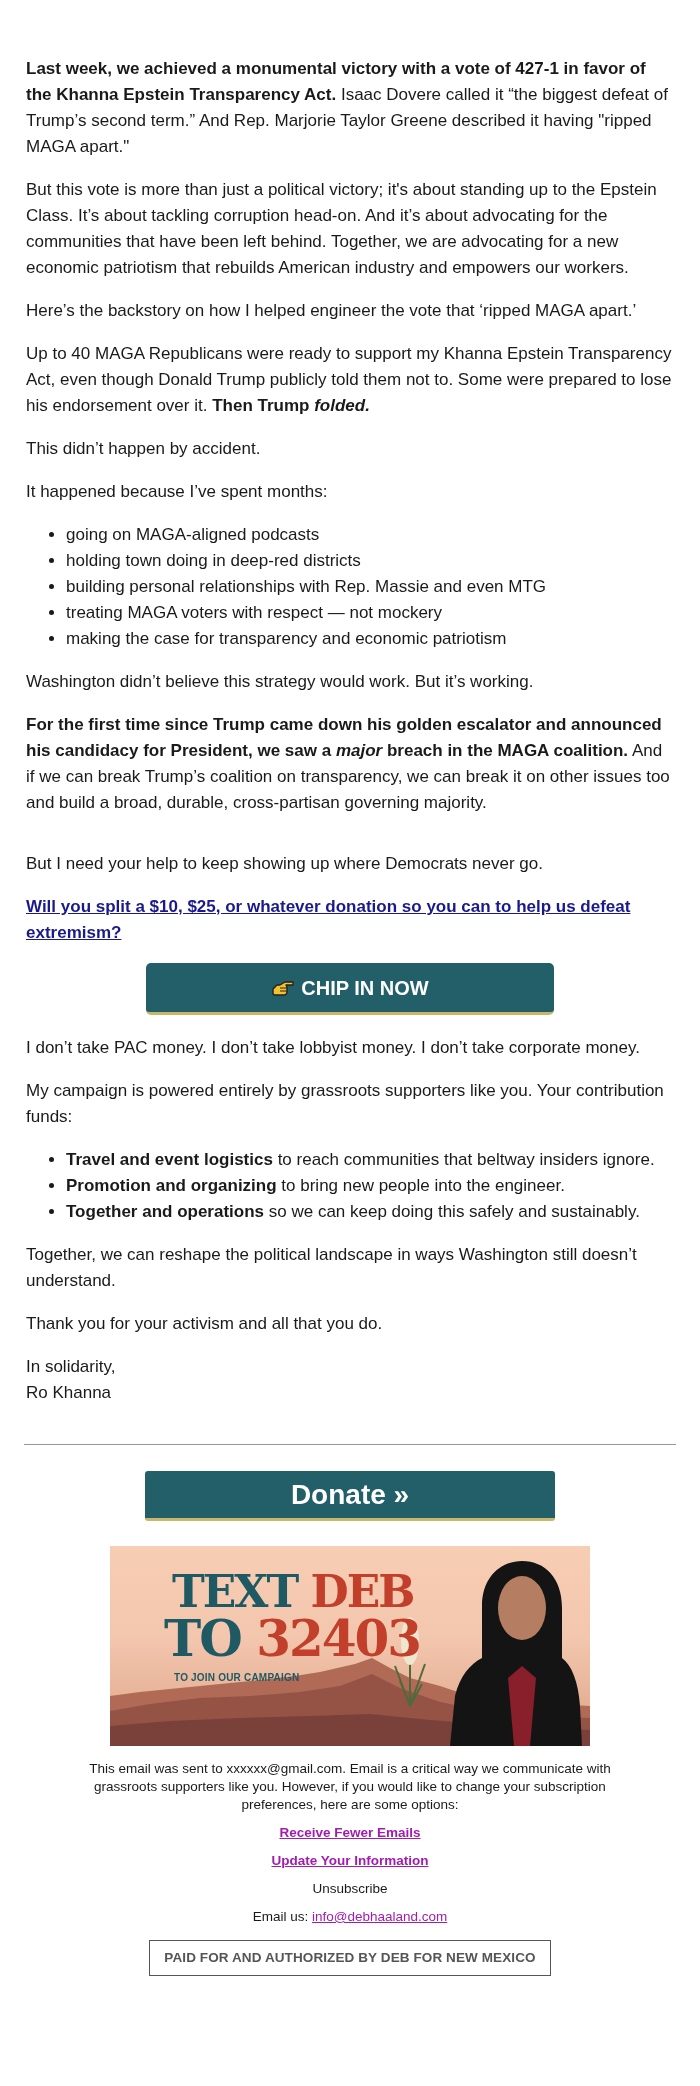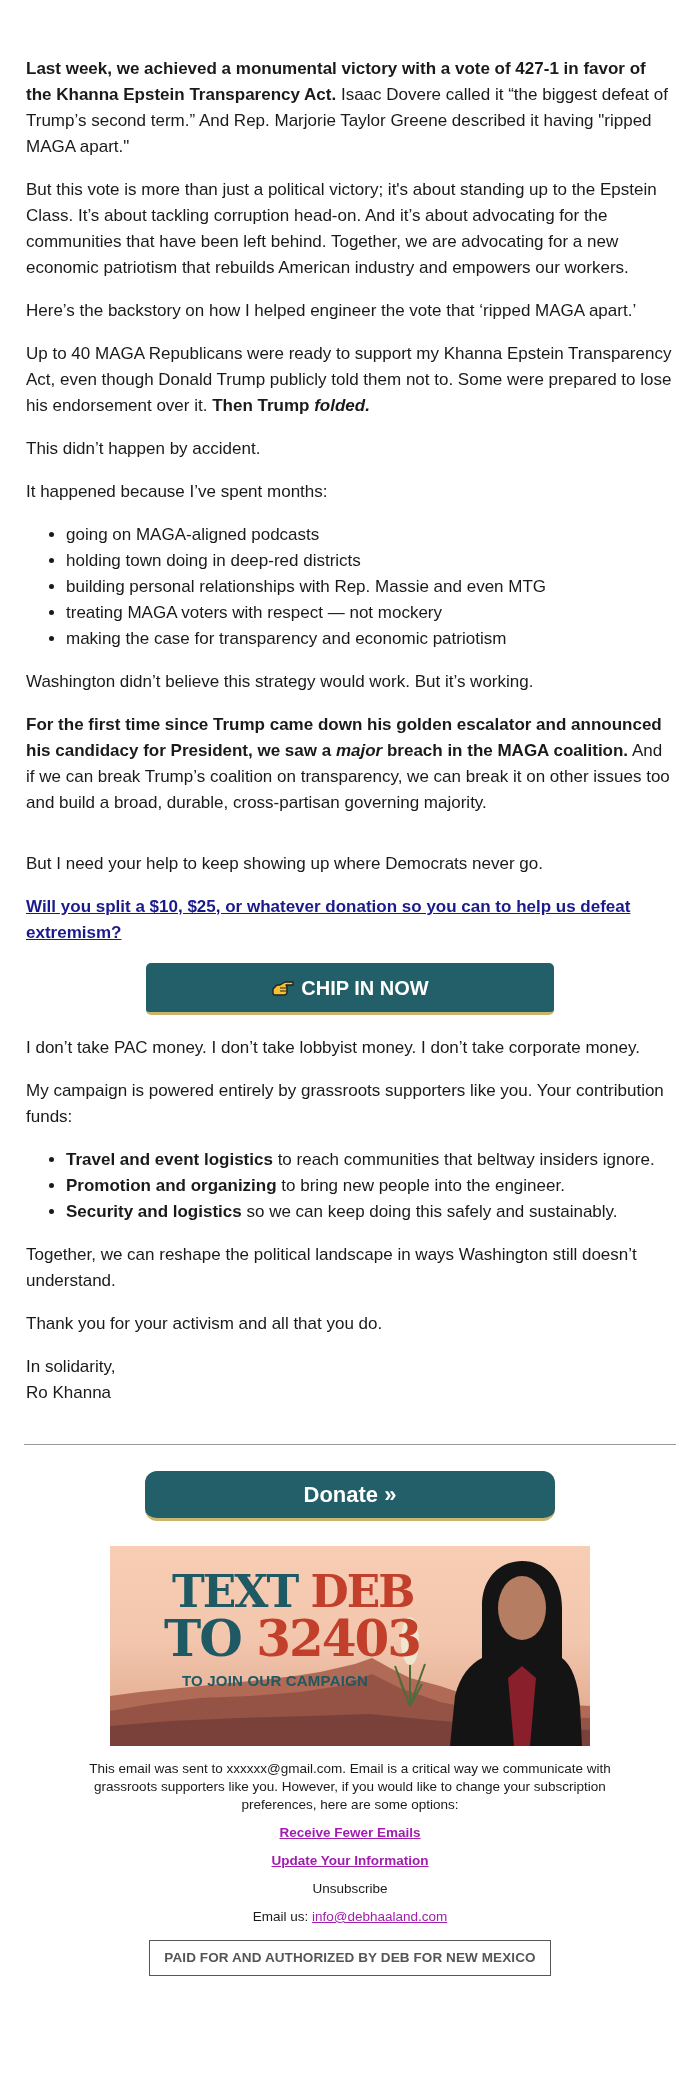--- a/index.html
+++ b/index.html
@@ -55,25 +55,25 @@
       border-top: 1px solid #999999;
       height: 0;
     }
     .donate-wrap { text-align: center; margin-top: 26px; }
     .donate-btn {
       display: inline-block;
       width: 410px;
       height: 50px;
       line-height: 48px;
       background: #225f69;
-      border-radius: 12px;
+      border-radius: 3px;
       border-bottom: 3px solid #c9b66e;
       color: #ffffff;
       font-weight: bold;
-      font-size: 22px;
+      font-size: 28px;
       text-decoration: none;
     }
     .banner {
       position: relative;
       width: 480px;
       height: 200px;
       margin: 25px auto 0 auto;
       overflow: hidden;
       background: linear-gradient(180deg, #f7cdb4 0%, #f3c7ae 45%, #e9b79d 70%, #d9a27f 100%);
     }
@@ -83,25 +83,25 @@
       font-family: "DejaVu Serif", serif;
       font-weight: bold;
       letter-spacing: -2px;
     }
     .banner .t1 { left: 62px; top: 24px; font-size: 44px; line-height: 44px; }
     .banner .t2 { left: 54px; top: 68px; font-size: 50px; line-height: 50px; }
     .banner .teal { color: #1f5963; }
     .banner .red { color: #c2402b; }
     .banner .sub {
       position: absolute;
-      left: 72px;
+      left: 64px;
       top: 126px;
       font-family: "Liberation Sans", sans-serif;
       font-weight: bold;
-      font-size: 15px;
+      font-size: 10px;
       color: #1f5963;
       letter-spacing: 0.2px;
     }
     .footer {
       text-align: center;
       font-size: 13.5px;
       line-height: 18px;
       color: #1a1a1a;
       padding: 14px 70px 0 70px;
     }
@@ -173,21 +173,21 @@
     </a>
   </div>
 
   <p>I don’t take PAC money. I don’t take lobbyist money. I don’t take corporate money.</p>
 
   <p>My campaign is powered entirely by grassroots supporters like you. Your contribution funds:</p>
 
   <ul class="bullets">
     <li><b>Travel and event logistics</b><span> to reach communities that beltway insiders ignore.</span></li>
     <li><b>Promotion and organizing</b><span> to bring new people into the engineer.</span></li>
-    <li><b>Security and logistics</b><span> so we can keep doing this safely and sustainably.</span></li>
+    <li><b>Together and operations</b><span> so we can keep doing this safely and sustainably.</span></li>
   </ul>
 
   <p>Together, we can reshape the political landscape in ways Washington still doesn’t understand.</p>
 
   <p>Thank you for your activism and all that you do.</p>
 
   <p class="signature"><span>In solidarity,</span><br><span>Ro Khanna</span></p>
 </div>
 
 <hr class="divider">

